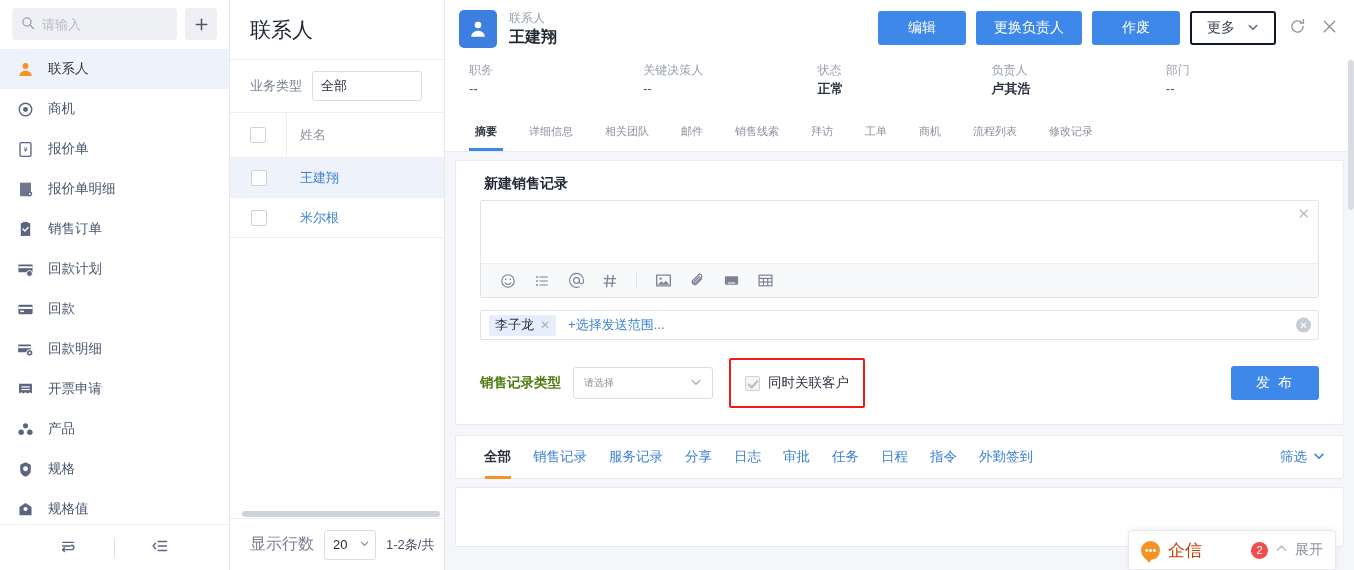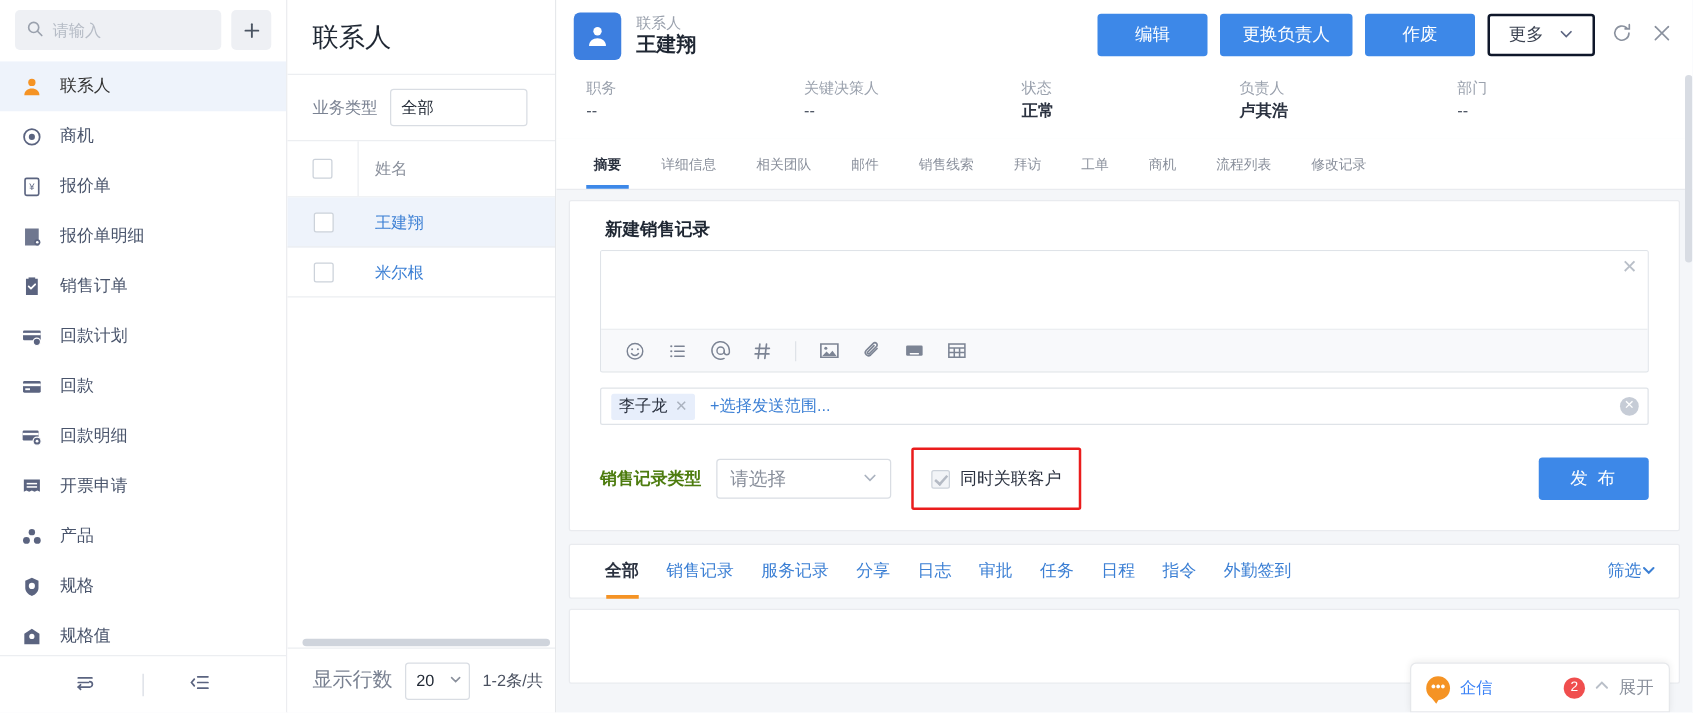--- a/index.html
+++ b/index.html
@@ -253,21 +253,21 @@
     justify-content: center; cursor: pointer; line-height: 1;
   }
 
   .form-row {
     margin-top: 18px; display: flex; align-items: center;
   }
   .fr-label { font-size: 13.5px; color: #4d7c0f; font-weight: bold; margin-right: 12px; }
   .fr-select {
     width: 140px; height: 32px; border: 1px solid #d9dde3; border-radius: 3px;
     display: flex; align-items: center; justify-content: space-between;
-    padding: 0 10px; font-size: 15px; color: #8a909c; cursor: pointer;
+    padding: 0 10px; font-size: 10px; color: #8a909c; cursor: pointer;
     background: #fff;
   }
   .hl-box {
     margin-left: 16px; border: 2px solid #ea1c1c; border-radius: 2px;
     padding: 14px 14px; display: flex; align-items: center; gap: 8px;
   }
   .cbox-checked {
     width: 15px; height: 15px; border: 1px solid #ccd2da; border-radius: 2px;
     background: #f2f4f7; position: relative; flex: 0 0 15px;
   }
@@ -293,21 +293,21 @@
     position: relative; height: 43px; display: flex; align-items: center;
     padding: 0 11px; font-size: 13.5px; color: #3b7fd4; cursor: pointer;
   }
   .ftab:first-child { padding-left: 10px; }
   .ftab.active { color: #2b3240; font-weight: bold; }
   .ftab.active::after {
     content: ""; position: absolute; left: 11px; right: 11px; bottom: 0;
     height: 3px; background: #f59324;
   }
   .filter-btn {
-    margin-left: auto; display: flex; align-items: center; 
+    margin-left: auto; display: flex; align-items: center; gap: 6px;
     color: #3b7fd4; font-size: 13.5px; cursor: pointer;
   }
   .card3 {
     background: #fff; border: 1px solid #e9ebef; border-radius: 2px;
     margin-top: 8px; height: 60px;
   }
 
   
   .qixin {
     position: absolute; right: 18px; bottom: 0;
@@ -320,21 +320,21 @@
   .qx-ico {
     width: 19px; height: 19px; border-radius: 50%; background: #f59324;
     display: flex; align-items: center; justify-content: center;
     color: #fff; font-size: 11px; line-height: 1; position: relative;
   }
   .qx-ico::after {
     content:""; position:absolute; left:4px; bottom:-3px;
     border-left: 4px solid transparent; border-right: 3px solid transparent;
     border-top: 5px solid #f59324;
   }
-  .qx-title { font-size: 13px; color: #3b82f6; }
+  .qx-title { font-size: 17px; color: #c2410c; }
   .qx-right { margin-left: auto; display: flex; align-items: center; gap: 7px; }
   .qx-badge {
     min-width: 17px; height: 17px; border-radius: 9px; background: #f04e4e;
     color: #fff; font-size: 11px; display: flex; align-items: center;
     justify-content: center; padding: 0 5px;
   }
   .qx-chev { color: #b9bfc8; font-size: 12px; }
   .qx-expand { font-size: 14px; color: #8a909c; cursor: pointer; }
 
   .vsep-scroll {

